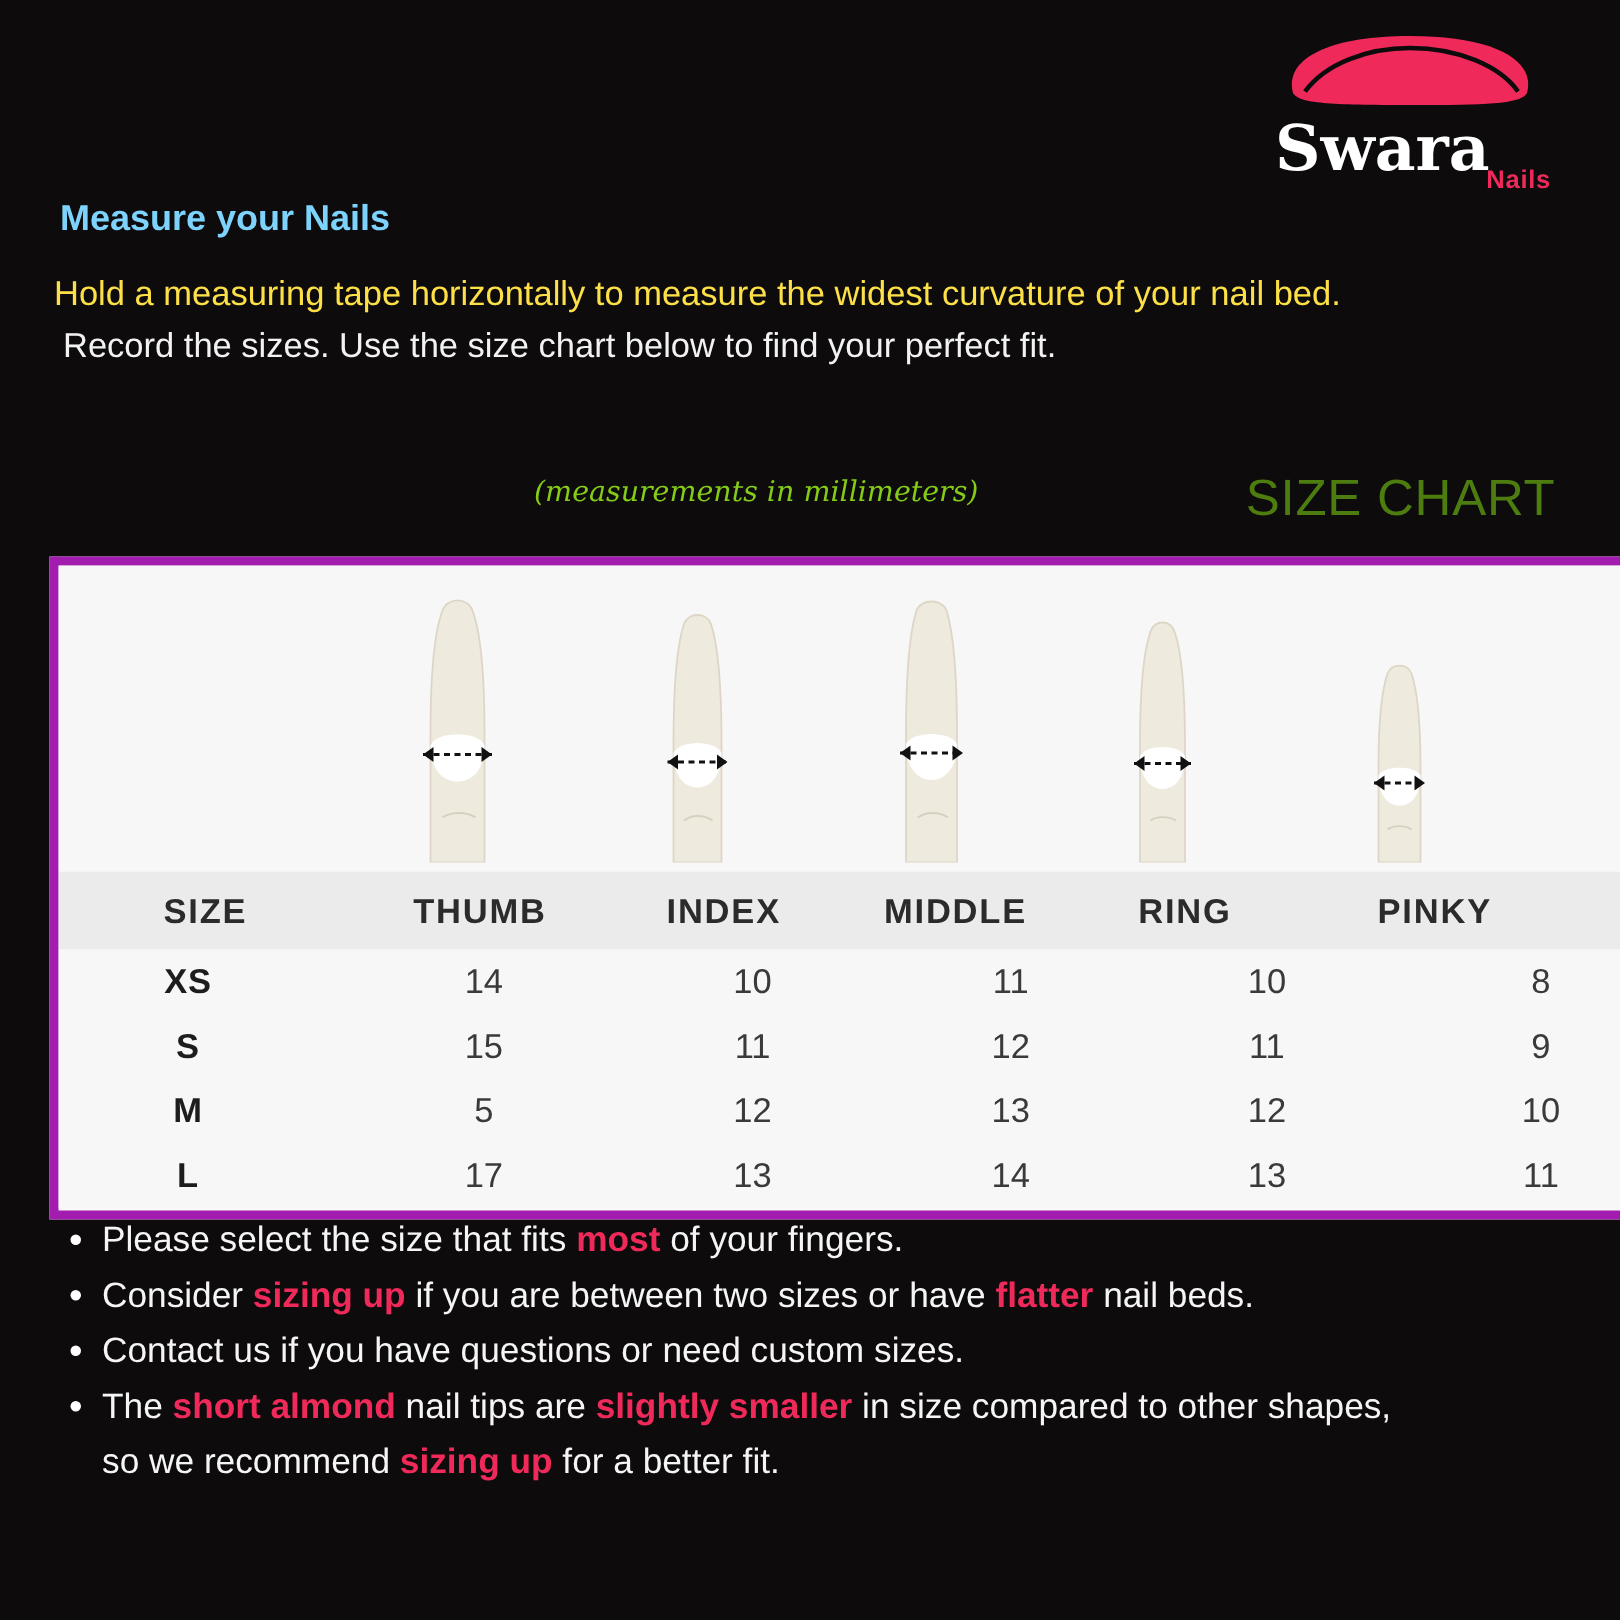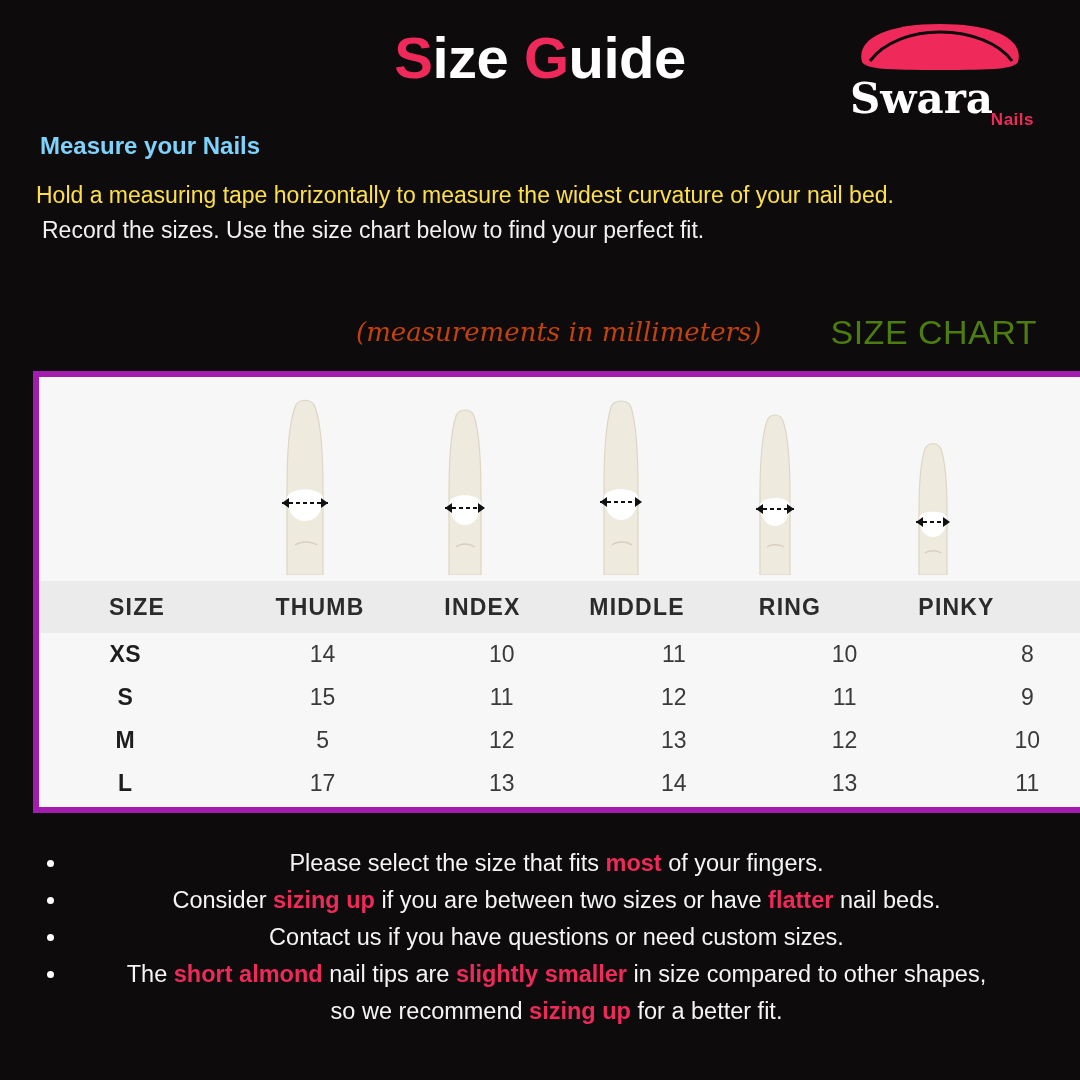--- a/index.html
+++ b/index.html
@@ -37,21 +37,21 @@
     position: absolute; top: 132px; left: 40px;
     font-size: 24px; font-weight: bold; color: #7dd3fc;
   }
   .measure-line1 { position: absolute; top: 182px; left: 36px; font-size: 23px; color: #fde047; }
   .measure-line2 { position: absolute; top: 217px; left: 42px; font-size: 23px; color: #f2f2f2; }
 
   
   .mm-note {
     position: absolute; top: 317px; left: 356px;
     font-family: "DejaVu Serif", serif; font-style: italic;
-    font-size: 26px; color: #c2410c;
+    font-size: 19px; color: #84cc16;
   }
   .size-chart-label {
     position: absolute; top: 313px; right: 43px;
     font-size: 34px; font-weight: normal; color: #4d7c0f; letter-spacing: 0.5px;
   }
 
   
   .chart {
     position: absolute; top: 371px; left: 33px;
     width: 1080px; height: 442px;
@@ -76,40 +76,37 @@
   .body-row .cell.size { font-weight: bold; color: #1d1d1d; letter-spacing: 0.5px; }
 
   .c0 { width: 196px; }
   .c1 { width: 170px; }
   .c2 { width: 155px; }
   .c3 { width: 154px; }
   .c4 { width: 152px; }
   .c5 { width: 181px; }
 
   
-  .notes { position: absolute; top: 845px; left: 40px; width: 1005px; text-align: center; }
+  .notes { position: absolute; top: 808px; left: 40px; width: 1005px; }
   .note {
     position: relative;
     padding-left: 28px;
     font-size: 23.5px; line-height: 37px; color: #f5f5f5;
   }
   .note .dot {
     position: absolute; left: 7px; top: 15px;
     width: 7px; height: 7px; border-radius: 50%; background: #ffffff;
   }
   .note b { color: #ef2a5b; font-weight: bold; }
 </style>
 </head>
 <body>
 
 <div class="page">
 
-  <div class="title">
-    <span class="accent">S</span><span>ize </span><span class="accent">G</span><span>uide</span>
-  </div>
 
   <div class="logo">
     <span class="logo-swoosh">
       <svg viewBox="0 0 172 50" width="172" height="50" aria-hidden="true">
         <path d="M8 40 C 2 18, 30 2, 86 2 C 142 2, 170 18, 164 40 C 160 47, 140 48, 86 48 C 32 48, 12 47, 8 40 Z" fill="#ef2a5b"></path>
         <path d="M16 39 C 30 20, 58 10, 86 10 C 118 10, 146 22, 158 39" fill="none" stroke="#0d0b0c" stroke-width="3"></path>
       </svg>
     </span>
     <span class="logo-name">Swara</span>
     <span class="logo-sub">Nails</span>

